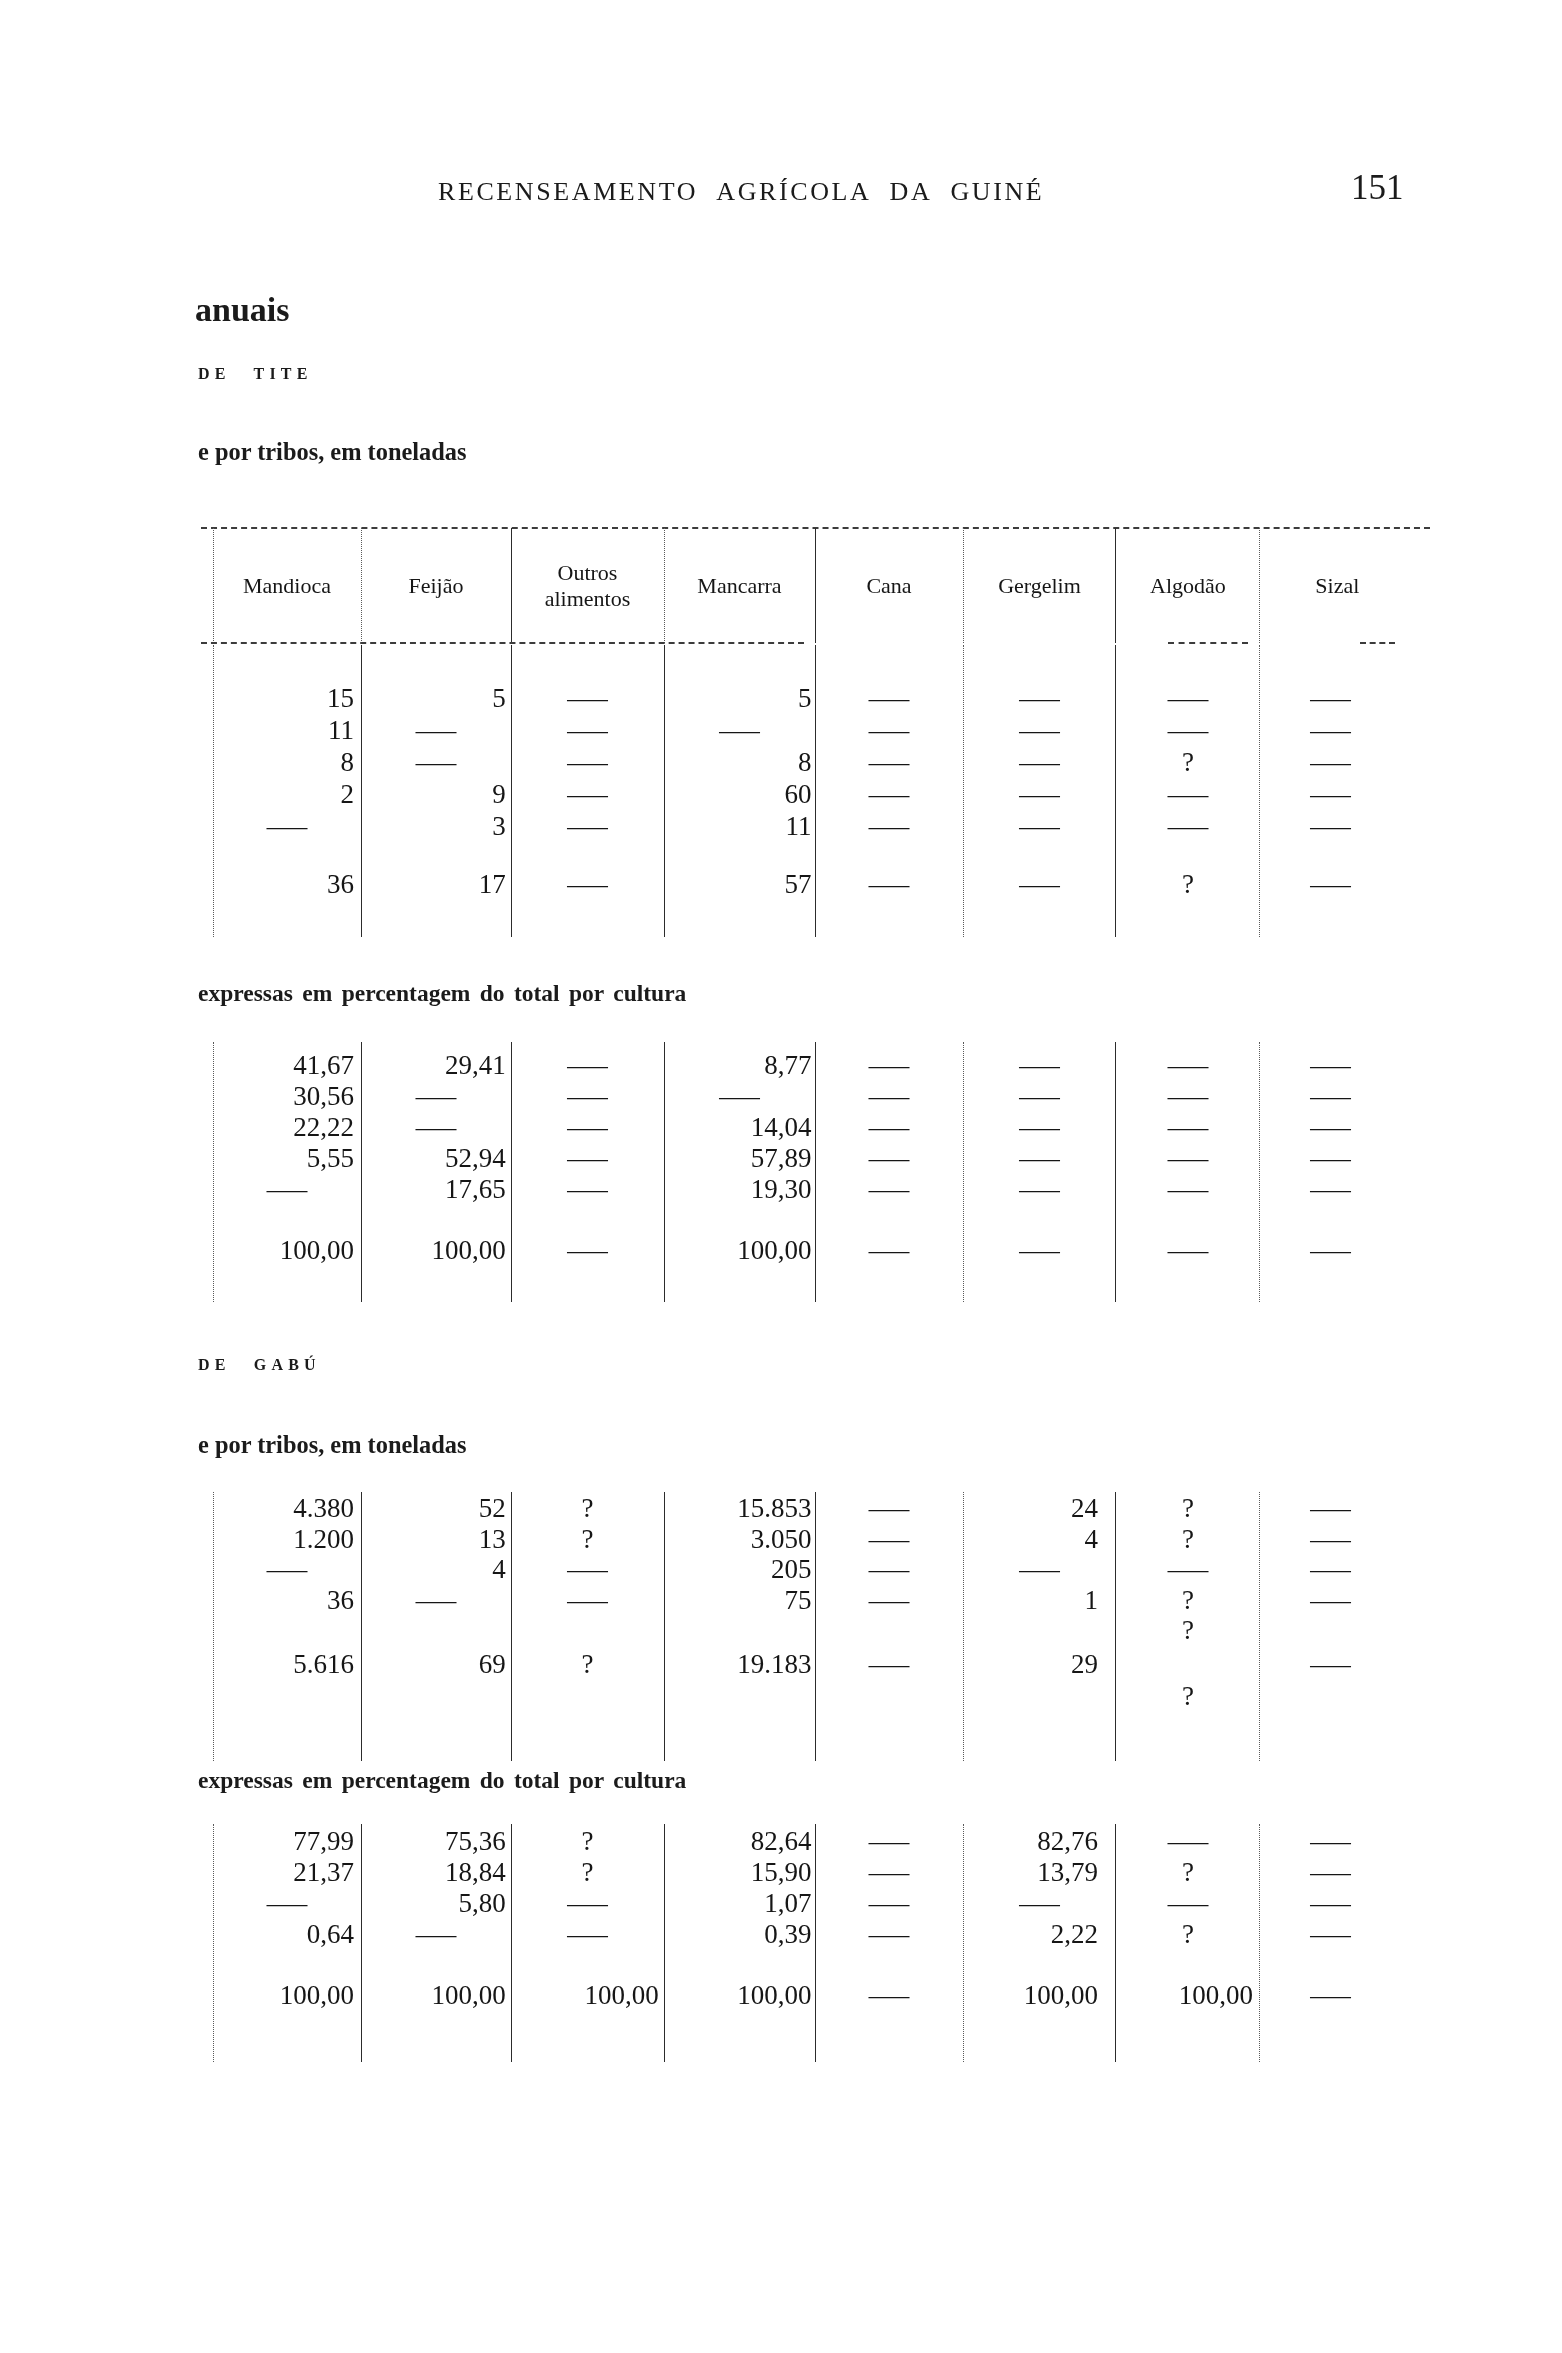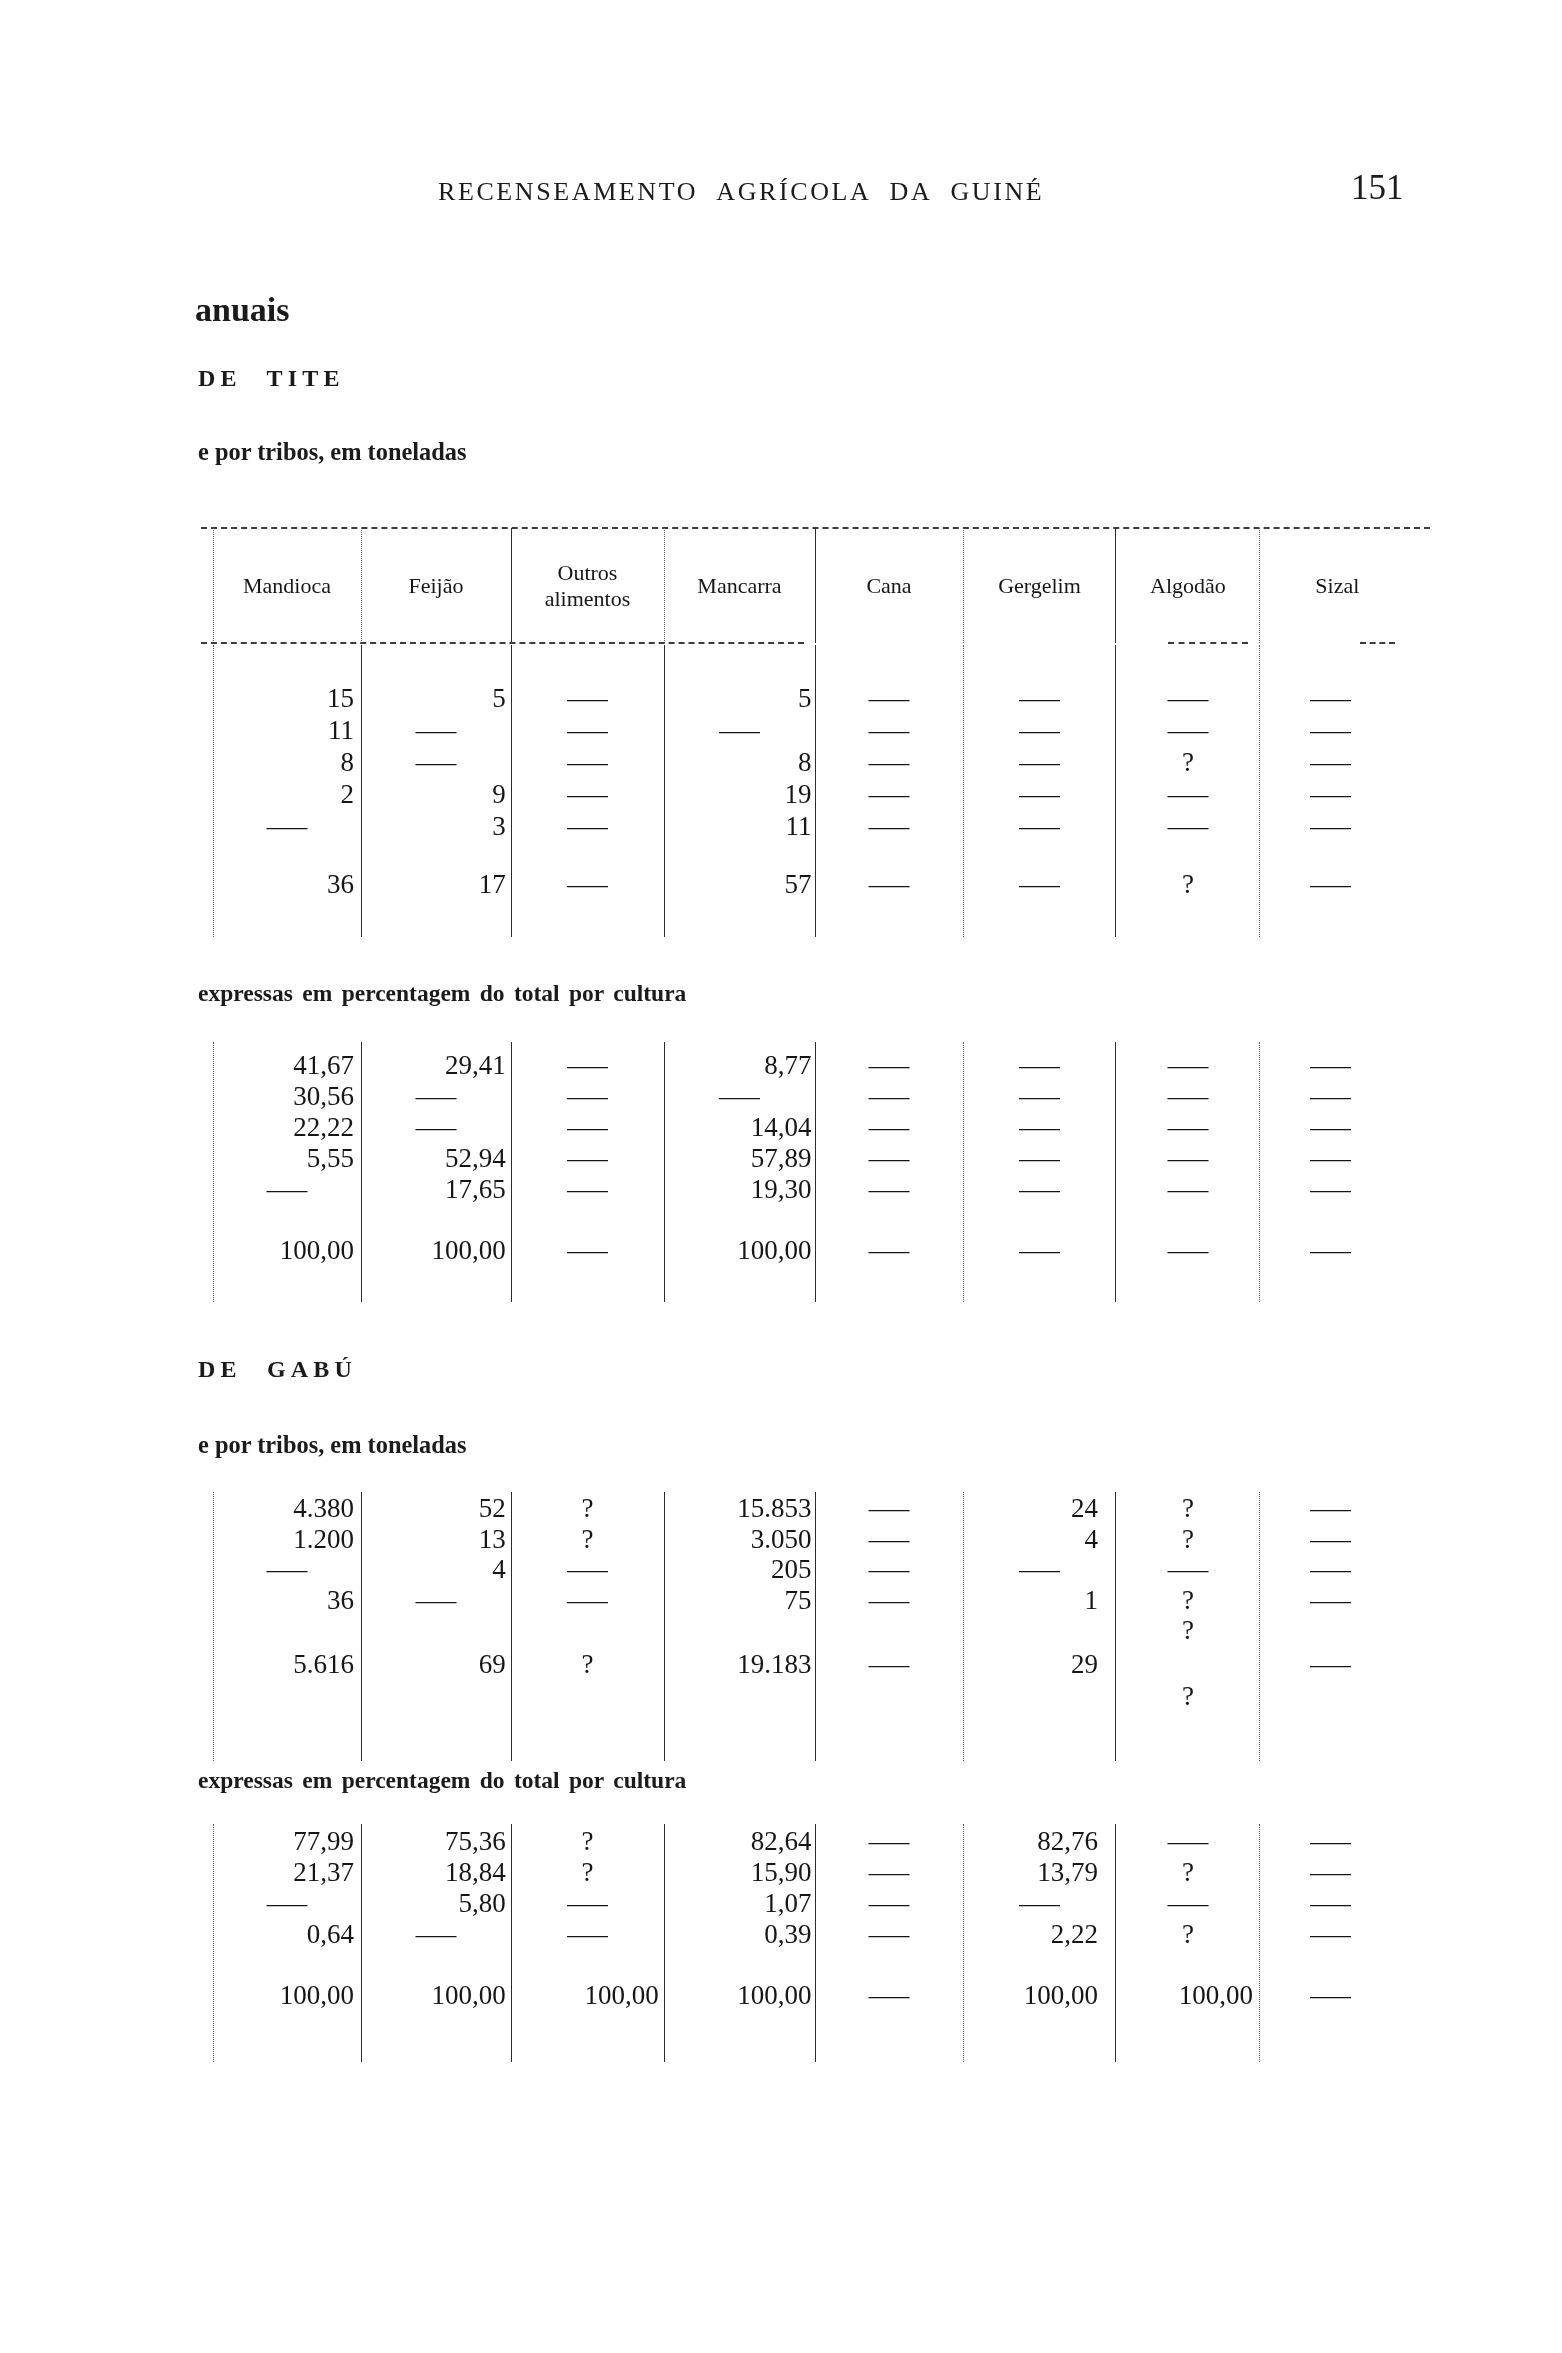--- a/index.html
+++ b/index.html
@@ -12,21 +12,21 @@
     overflow:hidden;
   }
   .abs{position:absolute;font-family:Liberation Serif, serif;}
   .running-head{
     left:438px;top:177px;
     font-size:26px;letter-spacing:2.6px;word-spacing:10.5px;
     white-space:nowrap;
   }
   .page-number{left:1351px;top:168px;font-size:35px;}
   .intro-word{left:195px;top:258px;font-size:34px;font-weight:bold;margin-top:33px;}
-  .sec-head{font-size:24px;font-weight:bold;letter-spacing:5.2px;word-spacing:14px;white-space:nowrap;}
+  .sec-head{font-size:16px;font-weight:bold;letter-spacing:5.2px;word-spacing:14px;white-space:nowrap;}
   .sub-head{font-size:24.4px;font-weight:bold;white-space:nowrap;}
   .pct-head{font-size:23.5px;font-weight:bold;word-spacing:3.5px;white-space:nowrap;}
   .h-tite{left:198px;top:365px;}
   .sub-tite{left:198px;top:438px;}
   .pct1{left:198px;top:980px;}
   .h-gabu{left:198px;top:1356px;}
   .sub-gabu{left:198px;top:1431px;}
   .pct2{left:198px;top:1767px;}
 
   .hrule{height:0;border-top:2.6px dashed #3c3c3c;}
@@ -135,21 +135,21 @@
         <div class="cell col2 mid dash">—</div>
         <div class="cell col3 mid dash">—</div>
         <div class="cell col4 num">8</div>
         <div class="cell col5 mid dash">—</div>
         <div class="cell col6 mid dash">—</div>
         <div class="cell col7 mid q">?</div>
         <div class="cell col8 mid dash">—</div>
         <div class="cell col1 num">2</div>
         <div class="cell col2 num">9</div>
         <div class="cell col3 mid dash">—</div>
-        <div class="cell col4 num">19</div>
+        <div class="cell col4 num">60</div>
         <div class="cell col5 mid dash">—</div>
         <div class="cell col6 mid dash">—</div>
         <div class="cell col7 mid dash">—</div>
         <div class="cell col8 mid dash">—</div>
         <div class="cell col1 mid dash">—</div>
         <div class="cell col2 num">3</div>
         <div class="cell col3 mid dash">—</div>
         <div class="cell col4 num">11</div>
         <div class="cell col5 mid dash">—</div>
         <div class="cell col6 mid dash">—</div>

